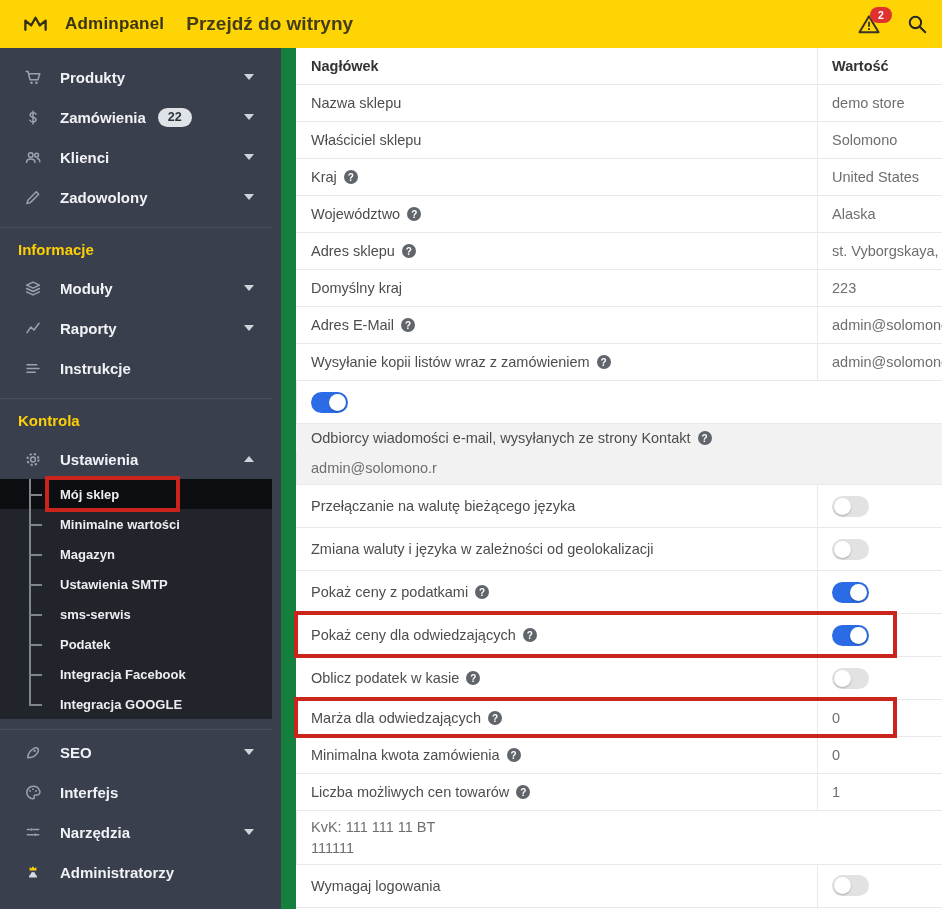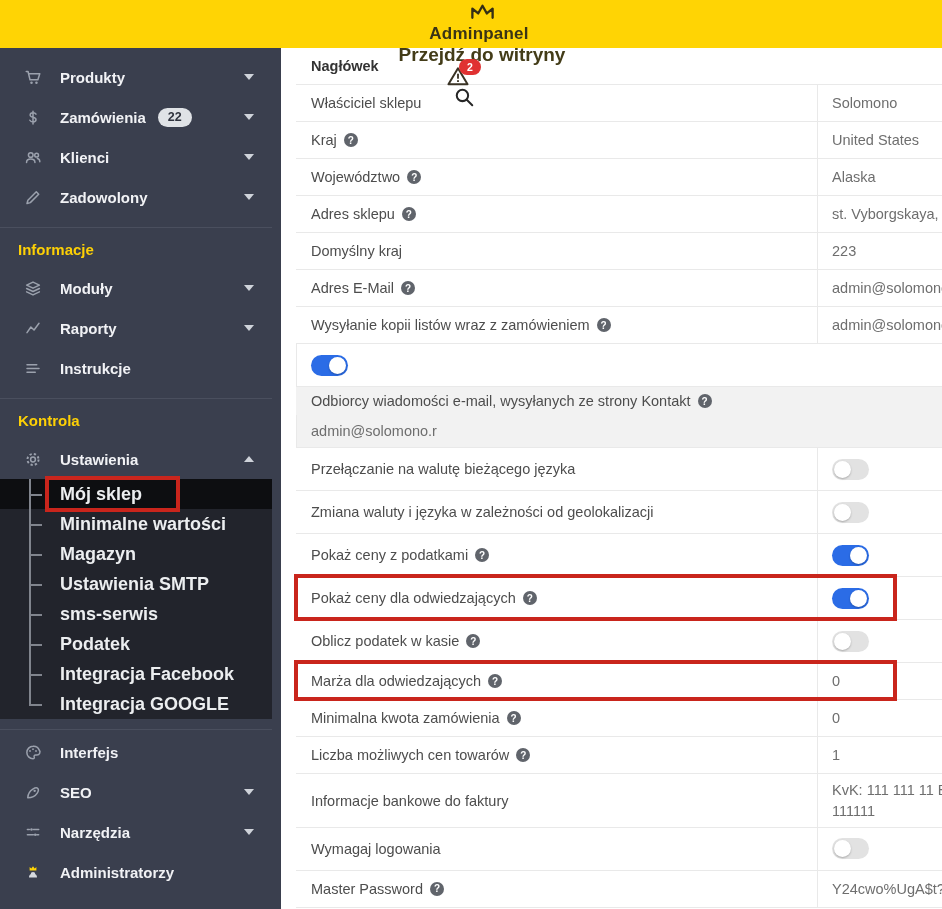--- a/index.html
+++ b/index.html
@@ -1,20 +1,20 @@
 <!DOCTYPE html>
 <html><head>
 <meta charset="utf-8">
 <style>
   html,body{margin:0;padding:0;}
   body{font-family:"Liberation Sans","DejaVu Sans",sans-serif;}
   #app{position:relative;width:942px;height:909px;overflow:hidden;background:#e8eaee;}
 
   
-  #topbar{position:absolute;left:0;top:0;width:942px;height:48px;background:#ffd404;display:flex;align-items:center;z-index:30;flex-direction:column;}
+  #topbar{position:absolute;left:0;top:0;width:942px;height:48px;background:#ffd404;display:flex;align-items:center;z-index:30;}
   .crown-logo{margin-left:22px;display:flex;align-items:center;}
   .brand{margin-left:16px;font-size:17px;font-weight:700;color:#3a3416;letter-spacing:.2px;}
   .site-link{margin-left:22px;font-size:19px;font-weight:700;color:#433c18;cursor:pointer;}
   .topbar-spacer{flex:1;}
   .warn-wrap{position:relative;margin-right:26px;display:flex;align-items:center;cursor:pointer;}
   .notif-badge{position:absolute;top:-7px;right:-12px;min-width:16px;height:16px;border-radius:9px;background:#e03131;color:#fff;font-size:10.5px;font-weight:700;display:flex;align-items:center;justify-content:center;padding:0 3px;}
   .search-wrap{margin-right:14px;display:flex;align-items:center;cursor:pointer;}
 
   
   #sidebar{position:absolute;left:0;top:48px;width:281px;bottom:0;background:#3a3f4e;overflow:hidden;padding-left:11px;}
@@ -24,28 +24,28 @@
   .s-label{margin-left:18px;font-size:15px;font-weight:700;color:#f1f2f5;}
   .s-badge{margin-left:12px;background:#dfe2e6;color:#2f333e;font-size:12.5px;font-weight:700;border-radius:10px;padding:2px 10px;line-height:1.2;}
   .chev{position:absolute;right:18px;width:0;height:0;border-left:5px solid transparent;border-right:5px solid transparent;border-top:6px solid #cfd3da;}
   .chev.up{border-top:none;border-bottom:6px solid #cfd3da;}
   .s-header{height:38px;display:flex;align-items:center;padding-left:18px;font-size:15px;font-weight:700;color:#fdd005;margin-top:2px;}
   .s-divider{height:1px;background:#4a4f5e;margin:10px 0 2px 0;}
   .s-sub{position:relative;height:30px;display:flex;align-items:center;background:#22242c;cursor:pointer;}
   .s-sub::before{content:"";position:absolute;left:29px;top:0;bottom:0;border-left:2px solid #80848d;}
   .s-sub.last::before{bottom:50%;}
   .s-sub::after{content:"";position:absolute;left:29px;top:50%;width:13px;border-top:2px solid #80848d;}
-  .s-sub .s-sublabel{margin-left:60px;font-size:18px;font-weight:600;color:#eceef0;}
+  .s-sub .s-sublabel{margin-left:60px;font-size:13px;font-weight:600;color:#eceef0;}
   .s-sub.active{background:#0d0e11;}
   .hl-sub{position:absolute;left:45px;top:-3px;width:127px;bottom:-3px;border:4px solid #c9251c;pointer-events:none;z-index:6;}
   #scrolltrack{position:absolute;right:0;top:0;width:10px;bottom:0;background:#eff0f2;}
   #scrollthumb{position:absolute;left:0;top:130px;width:9px;height:540px;background:#5d616a;border-radius:4px;cursor:pointer;}
 
   
-  #content{position:absolute;left:281px;top:48px;right:0;bottom:0;background:#ffffff;}
+  #content{position:absolute;left:281px;top:48px;right:0;bottom:0;background:#15803d;}
   #panel{position:absolute;left:15px;top:0;width:646px;min-height:100%;background:#fff;}
   .t-row{position:relative;display:flex;border-bottom:1px solid #e9e9e9;min-height:36px;background:#fff;}
   .t-row.shaded{background:#f2f2f2;flex-direction:column;}
   .t-row.h-toggle{min-height:42px;}
   .t-label{width:521px;flex:none;display:flex;align-items:center;gap:7px;padding:6px 0 6px 15px;box-sizing:border-box;font-size:14.5px;color:#4d4d4d;}
   .t-value{flex:1;border-left:1px solid #e9e9e9;display:flex;flex-direction:column;justify-content:center;align-items:flex-start;padding:6px 0 6px 14px;font-size:14.5px;color:#6e6e6e;white-space:nowrap;overflow:hidden;cursor:pointer;}
   .t-head{font-weight:700;}
   .t-head .t-label{color:#333;font-weight:700;}
   .t-head .t-value{color:#333;font-weight:700;cursor:default;}
   .help{width:14px;height:14px;border-radius:50%;background:#60646b;color:#fff;font-size:10px;font-weight:700;display:inline-flex;align-items:center;justify-content:center;flex:none;cursor:pointer;}
@@ -196,37 +196,37 @@
         <div class="s-sub">
           <span class="s-sublabel">Integracja Facebook</span>
         </div>
         <div class="s-sub last">
           <span class="s-sublabel">Integracja GOOGLE</span>
         </div>
         <div class="s-divider"></div>
         <div class="s-item">
           <span class="s-icon">
             <svg width="19" height="19" viewBox="0 0 24 24">
+              <path d="M5 19c.2-4 2.4-8.6 6.8-11.4 2.8-1.8 5.6-2 6.6-1 1 1 .8 3.8-1 6.6C14.6 17.6 10 19 5 19z" fill="none" stroke="#9ba1ad" stroke-width="2" stroke-linecap="round" stroke-linejoin="round"></path>
+              <circle cx="14.2" cy="9.8" r="1.6" fill="#9ba1ad"></circle>
+            </svg>
+          </span>
+          <span class="s-label">SEO</span>
+          <span class="chev "></span>
+        </div>
+        <div class="s-item">
+          <span class="s-icon">
+            <svg width="19" height="19" viewBox="0 0 24 24">
               <path d="M12 3.8a8.2 8.2 0 1 0 0 16.4c1.6 0 2.1-1.1 1.6-2.2-.6-1.3.3-2.6 1.8-2.6h1.7a4.1 4.1 0 0 0 3.1-6.9A8.2 8.2 0 0 0 12 3.8z" fill="none" stroke="#9ba1ad" stroke-width="2" stroke-linecap="round" stroke-linejoin="round"></path>
               <circle cx="8" cy="10" r="1.2" fill="#9ba1ad"></circle>
               <circle cx="12" cy="7.6" r="1.2" fill="#9ba1ad"></circle>
               <circle cx="16" cy="10" r="1.2" fill="#9ba1ad"></circle>
             </svg>
           </span>
           <span class="s-label">Interfejs</span>
-        </div>
-        <div class="s-item">
-          <span class="s-icon">
-            <svg width="19" height="19" viewBox="0 0 24 24">
-              <path d="M5 19c.2-4 2.4-8.6 6.8-11.4 2.8-1.8 5.6-2 6.6-1 1 1 .8 3.8-1 6.6C14.6 17.6 10 19 5 19z" fill="none" stroke="#9ba1ad" stroke-width="2" stroke-linecap="round" stroke-linejoin="round"></path>
-              <circle cx="14.2" cy="9.8" r="1.6" fill="#9ba1ad"></circle>
-            </svg>
-          </span>
-          <span class="s-label">SEO</span>
-          <span class="chev "></span>
         </div>
         <div class="s-item">
           <span class="s-icon">
             <svg width="19" height="19" viewBox="0 0 24 24">
               <path d="M4.5 8h2.6M12.6 8h7M4.5 15h8M17 15h2.5" fill="none" stroke="#9ba1ad" stroke-width="2" stroke-linecap="round" stroke-linejoin="round"></path>
               <circle cx="10" cy="8" r="1.7" fill="#9ba1ad"></circle>
               <circle cx="15" cy="15" r="1.7" fill="#9ba1ad"></circle>
             </svg>
           </span>
           <span class="s-label">Narzędzia</span>
@@ -244,24 +244,33 @@
       </nav>
     <div id="scrolltrack">
       <div id="scrollthumb"></div>
     </div>
   </aside>
 
   <main id="content">
     <div id="panel">
       <div class="t-row t-head">
         <div class="t-label">Nagłówek</div>
+        <div class="t-value">Wartość</div>
       </div>
       <div id="rows">
           <div class="t-row">
             <div class="t-label">
+              <span>Nazwa sklepu</span>
+            </div>
+            <div class="t-value">
+              <span class="v2">demo store</span>
+            </div>
+          </div>
+          <div class="t-row">
+            <div class="t-label">
               <span>Właściciel sklepu</span>
             </div>
             <div class="t-value">
               <span class="v2">Solomono</span>
             </div>
           </div>
           <div class="t-row">
             <div class="t-label">
               <span>Kraj</span>
               <span class="help">?</span>
@@ -406,23 +415,20 @@
           <div class="t-row">
             <div class="t-label">
               <span>Liczba możliwych cen towarów</span>
               <span class="help">?</span>
             </div>
             <div class="t-value">
               <span class="v2">1</span>
             </div>
           </div>
           <div class="t-row">
-            <div class="t-label">
-              <span>Informacje bankowe do faktury</span>
-            </div>
             <div class="t-value">
               <span class="v2">KvK: 111 111 11 BT</span>
               <span class="v2">111111</span>
             </div>
           </div>
           <div class="t-row h-toggle">
             <div class="t-label">
               <span>Wymagaj logowania</span>
             </div>
             <div class="t-value">

